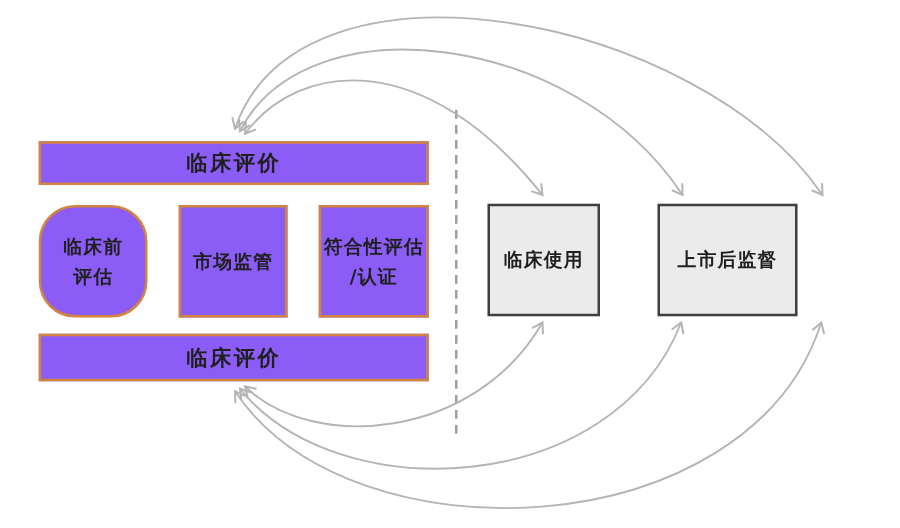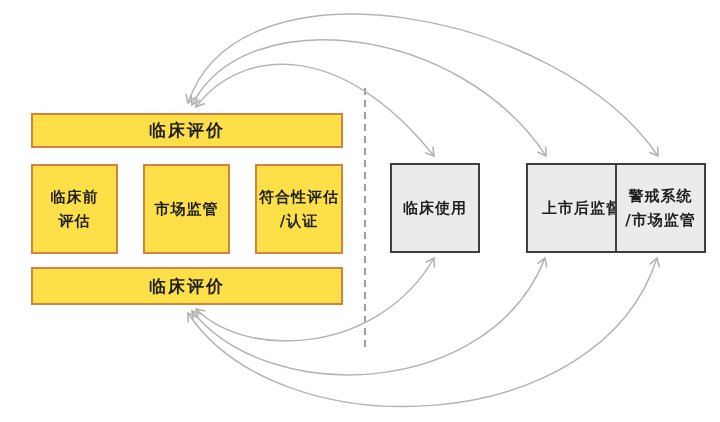--- a/index.html
+++ b/index.html
@@ -15,27 +15,27 @@
   .arrow-layer{position:absolute;left:0;top:0;width:720px;height:422px;}
   .box{
     position:absolute;
     box-sizing:border-box;
     display:flex;
     flex-direction:column;
     align-items:center;
     justify-content:center;
     text-align:center;
   }
-  .obox{border:2px solid #d2843f;background:#fde047;}
+  .obox{border:2px solid #d2843f;background:#8b5cf6;}
   .gbox{border:2px solid #3f3f3f;background:#ebebeb;}
   .obox-wide{left:31px;width:312px;font-size:17px;letter-spacing:2px;}
   .obox-eval{top:113px;height:35px;}
   .obox-risk{top:267px;height:38px;}
   .smallbox{top:164px;height:90px;font-size:15px;line-height:24px;letter-spacing:1px;}
-  .sb1{left:31px;width:87px;}
+  .sb1{left:31px;width:87px;border-radius:29px;}
   .sb2{left:143px;width:87px;}
   .sb3{left:255px;width:88px;}
   .graybox{top:163px;height:90px;font-size:15px;line-height:24px;letter-spacing:1px;}
   .gb1{left:390px;width:90px;}
   .gb2{left:526px;width:112px;}
   .gb3{left:615px;width:91px;}
   .lbl{display:block;}
 </style>
 </head>
 <body>
@@ -86,18 +86,14 @@
   </div>
 
   <div class="box gbox graybox gb1">
     <span class="lbl">临床使用</span>
   </div>
 
   <div class="box gbox graybox gb2">
     <span class="lbl">上市后监督</span>
   </div>
 
-  <div class="box gbox graybox gb3">
-    <span class="lbl">警戒系统</span>
-    <span class="lbl">/市场监管</span>
-  </div>
 
 </div>
 
 </body></html>

